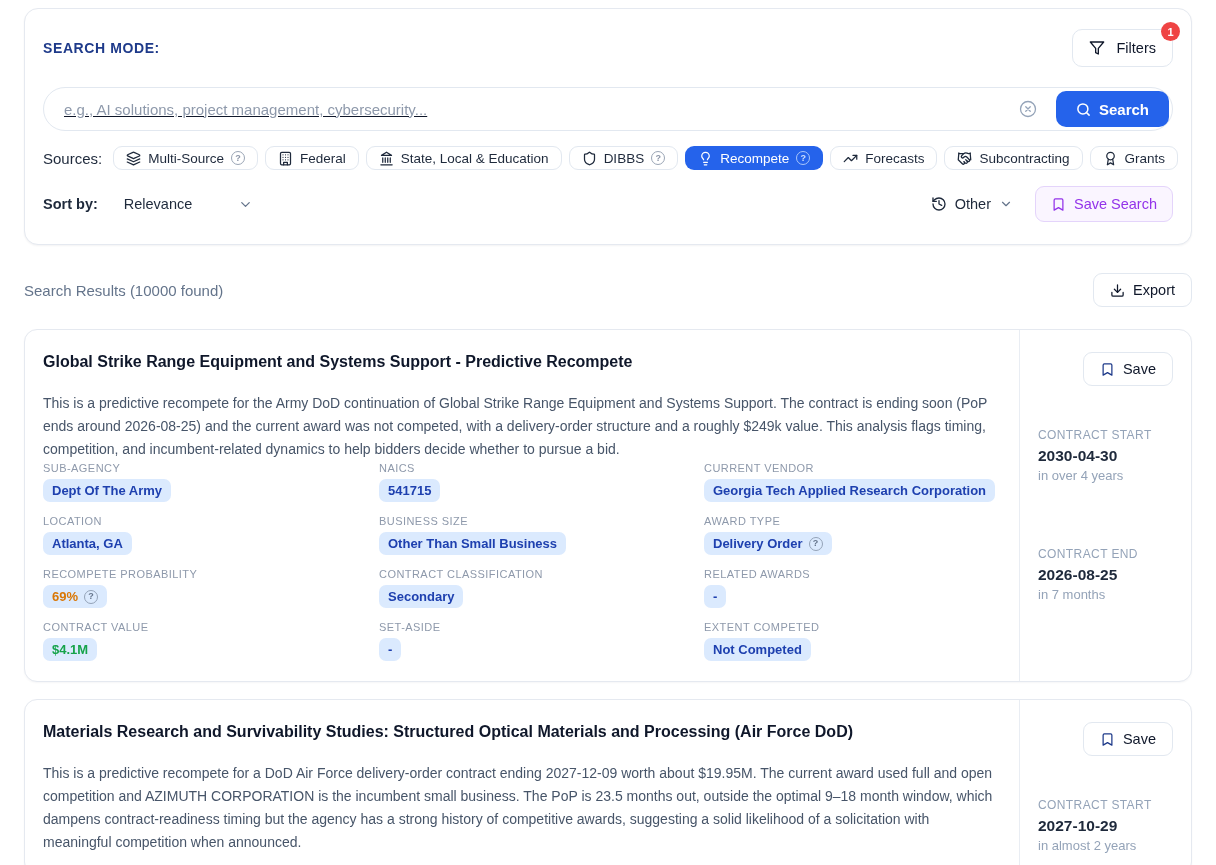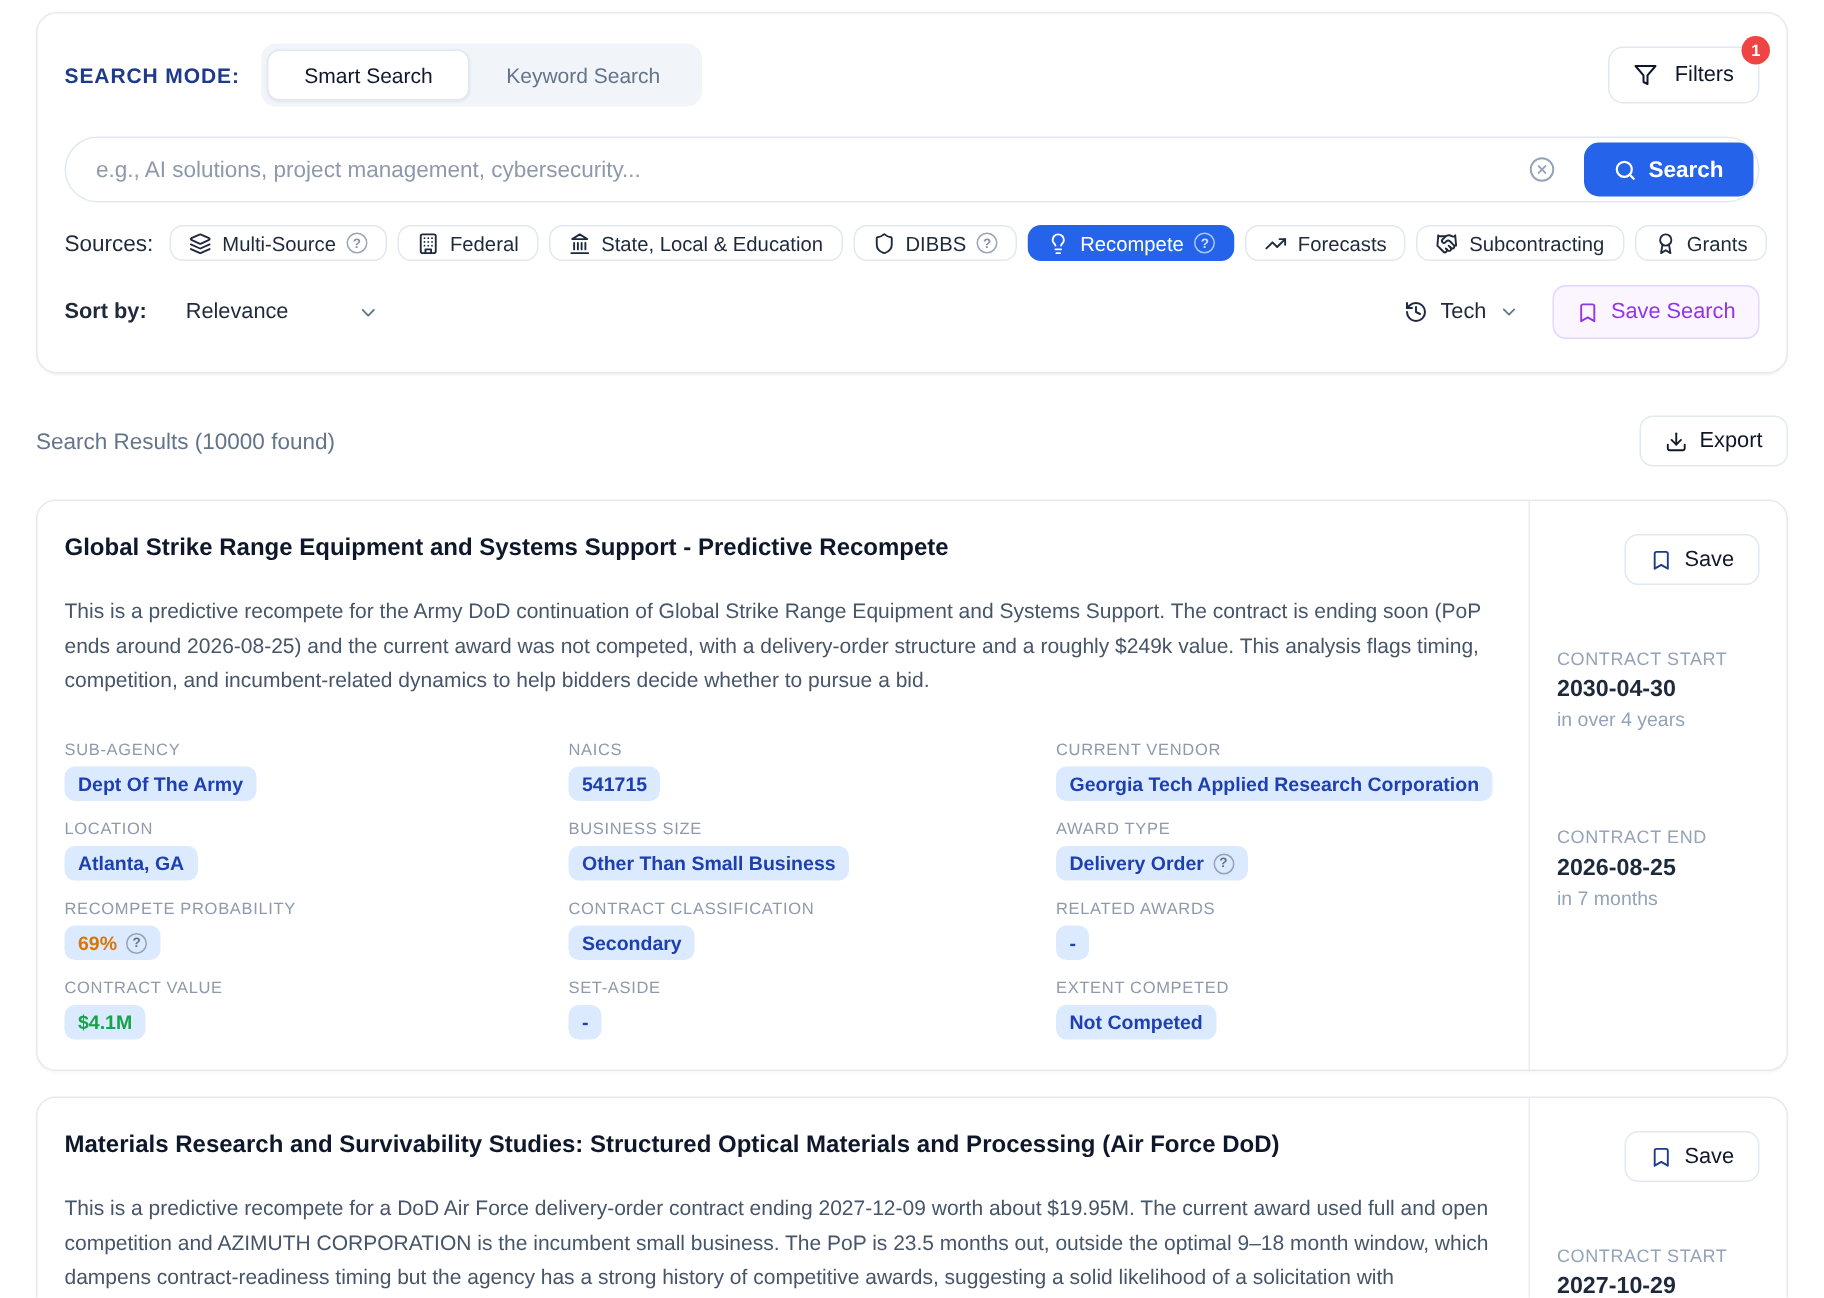--- a/index.html
+++ b/index.html
@@ -20,21 +20,21 @@
   .filters-wrap { margin-left:auto; position:relative; }
   .btn-outline { display:inline-flex; align-items:center; gap:12px; background:#fff;
     border:1px solid #e2e8f0; border-radius:10px; padding:10px 16px; font-size:14.5px;
     color:#0f172a; cursor:pointer; font-family:inherit; font-weight:500; }
   .badge-red { position:absolute; top:-7px; right:-7px; width:19px; height:19px;
     border-radius:50%; color:#fff; font-size:11px; font-weight:bold;
     display:flex; align-items:center; justify-content:center; }
 
   .search-row { margin-top:20px; position:relative; }
   .search-input { width:100%; height:44px; border:1px solid #e2e8f0; border-radius:22px;
-    padding:0 250px 0 20px; font-size:15px; font-family:inherit; color:#0f172a; outline:none; }
+    padding:0 250px 0 20px; font-size:15px; font-family:inherit; color:#0f172a; outline:none;text-decoration:underline; }
   .search-input::placeholder { color:#8e99ab; }
   .clear-ic { position:absolute; right:136px; top:13px; color:#94a3b8; cursor:pointer; }
   .search-btn { position:absolute; right:4px; top:4px; height:36px; display:inline-flex;
     align-items:center; gap:8px; border:none; border-radius:10px; padding:0 20px;
     color:#fff; font-size:15px; font-weight:bold; cursor:pointer; font-family:inherit; }
 
   .sources-row { margin-top:15px; display:flex; align-items:center; gap:7px; }
   .sources-label { font-size:15px; color:#1e293b; margin-right:4px; }
   .chip { display:inline-flex; align-items:center; gap:7px; border:1px solid #e2e8f0;
     background:#fff; border-radius:9px; padding:0 12px; height:24px; font-size:13.5px;
@@ -63,21 +63,21 @@
   .export-btn { margin-left:auto; display:inline-flex; align-items:center; gap:8px;
     background:#fff; border:1px solid #e2e8f0; border-radius:9px; padding:8px 16px;
     font-size:14.5px; color:#0f172a; cursor:pointer; font-family:inherit; }
 
   .card { margin-top:22px; background:#fff; border:1px solid #e5e9f0; border-radius:13px;
     box-shadow:0 1px 2px rgba(15,23,42,.04); display:flex; overflow:hidden; }
   .card + .card { margin-top:17px; }
   .card-main { flex:1; padding:21px 20px 20px 18px; min-width:0; }
   .card-title { font-size:16px; font-weight:bold; color:#0f172a; line-height:22px; }
   .card-desc { margin-top:19px; font-size:14px; color:#475569; line-height:23px; }
-  .field-grid { margin-top:29px; display:grid; grid-template-columns:336px 325px 1fr;
+  .field-grid { margin-top:1px; display:grid; grid-template-columns:336px 325px 1fr;
     row-gap:13px; }
   .f-label { font-size:11px; font-weight:500; color:#8e99ab; letter-spacing:.45px; }
   .pill { margin-top:5px; display:inline-flex; align-items:center; gap:6px;
     border-radius:7px; padding:3px 9px; font-size:13px; font-weight:bold; line-height:17px; }
   .pill .help-dot { border-color:#94a3b8; color:#64748b; background:transparent; }
 
   .card-rail { width:172px; flex:none; border-left:1px solid #e9edf3;
     padding:22px 18px 20px 18px; display:flex; flex-direction:column; }
   .save-btn { align-self:flex-end; display:inline-flex; align-items:center; gap:8px;
     background:#fff; border:1px solid #e2e8f0; border-radius:9px; padding:8px 16px;
@@ -92,24 +92,20 @@
 </style>
 </head>
 <body>
 
 <div class="page">
 
   <section class="panel">
 
     <div class="mode-row">
       <span class="mode-label">SEARCH MODE:</span>
-      <div class="seg">
-        <button class="seg-btn active">Smart Search</button>
-        <button class="seg-btn">Keyword Search</button>
-      </div>
       <div class="filters-wrap">
         <button class="btn-outline">
           <svg class="ic" width="16" height="16" viewBox="0 0 24 24" fill="none" stroke="currentColor" stroke-width="2" stroke-linecap="round" stroke-linejoin="round">
               <polygon points="22 3 2 3 10 12.46 10 19 14 21 14 12.46 22 3"></polygon>
             </svg>
           <span>Filters</span>
         </button>
         <span class="badge-red" style="background:#ef4444;">1</span>
       </div>
     </div>
@@ -219,21 +215,21 @@
             <path d="m6 9 6 6 6-6"></path>
           </svg>
       </div>
       <div class="right-controls">
         <div class="saved-ctl">
           <svg class="ic" width="16" height="16" viewBox="0 0 24 24" fill="none" stroke="currentColor" stroke-width="2" stroke-linecap="round" stroke-linejoin="round">
               <path d="M3 12a9 9 0 1 0 9-9 9.75 9.75 0 0 0-6.74 2.74L3 8"></path>
               <path d="M3 3v5h5"></path>
               <path d="M12 7v5l4 2"></path>
             </svg>
-          <span>Tech</span>
+          <span>Other</span>
           <svg width="14" height="14" viewBox="0 0 24 24" fill="none" stroke="#64748b" stroke-width="2" stroke-linecap="round" stroke-linejoin="round">
               <path d="m6 9 6 6 6-6"></path>
             </svg>
         </div>
         <button class="save-search-btn" style="color:#9333ea;">
           <svg class="ic" width="15" height="15" viewBox="0 0 24 24" fill="none" stroke="currentColor" stroke-width="2" stroke-linecap="round" stroke-linejoin="round">
               <path d="m19 21-7-4-7 4V5a2 2 0 0 1 2-2h10a2 2 0 0 1 2 2v16z"></path>
             </svg>
           <span>Save Search</span>
         </button>

